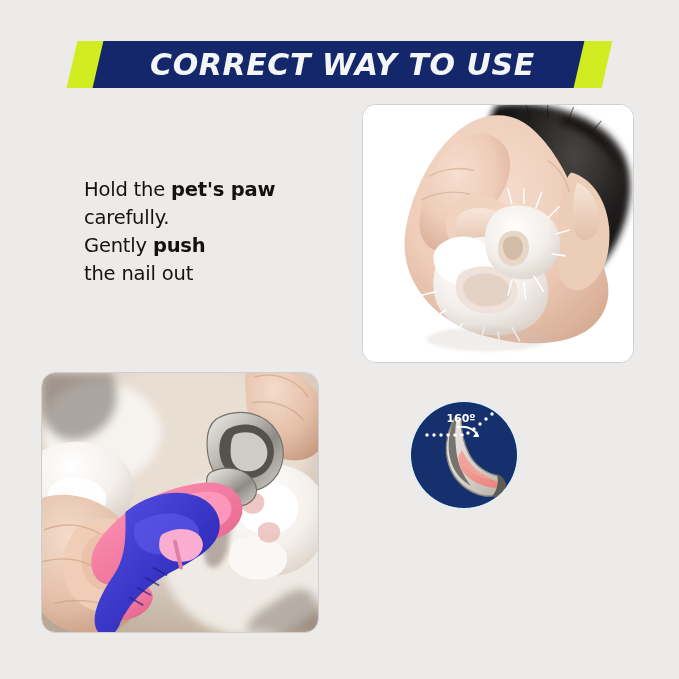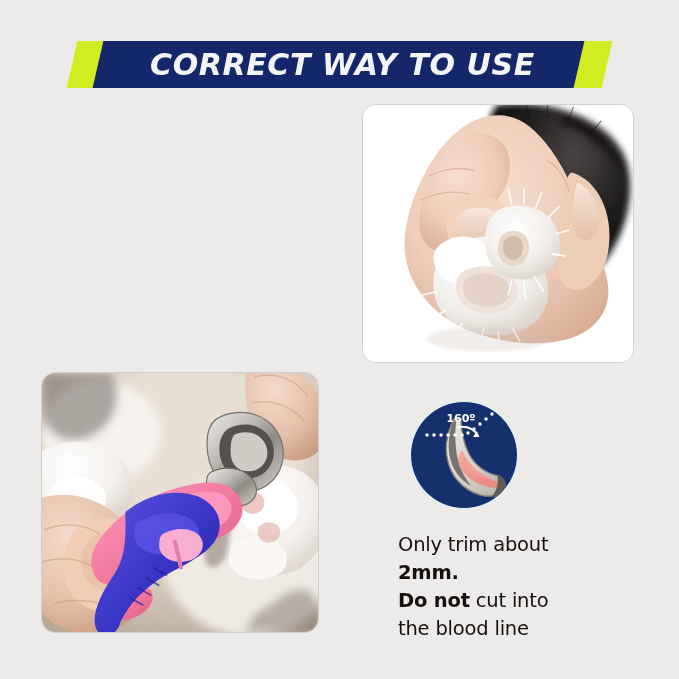--- a/index.html
+++ b/index.html
@@ -153,22 +153,22 @@
 
 <div class="page" style="background: rgb(236, 235, 233);">
 
   <div class="banner">
     <div class="banner-green-left" style="background: rgb(210, 236, 34);"></div>
     <div class="banner-navy" style="background: rgb(21, 39, 107);"></div>
     <div class="banner-green-right" style="background: rgb(210, 236, 34);"></div>
     <div class="banner-title" style="color: rgb(244, 245, 247);">CORRECT WAY TO USE</div>
   </div>
 
-
-  <div class="instr instr-bottom-right"><span>Only trim about</span><br><b>2mm.</b><br><b>Do not</b><span> cut into</span><br><span>the blood line</span></div>
+  <div class="instr instr-top-left"><span>Hold the </span><b>pet's paw</b><br><span>carefully.</span><br><span>Gently </span><b>push</b><br><span>the nail out</span></div>
+
 
   <div class="photo photo-paw-hold">
     <div class="photo-inner">
       <svg class="scene-a" viewBox="0 0 272 259" preserveAspectRatio="xMidYMid slice">
         <defs>
           <radialGradient id="skinG" cx="42%" cy="35%" r="75%">
             <stop offset="0%" stop-color="#f6ded0"></stop>
             <stop offset="55%" stop-color="#eecdb9"></stop>
             <stop offset="100%" stop-color="#d8ad96"></stop>
           </radialGradient>

